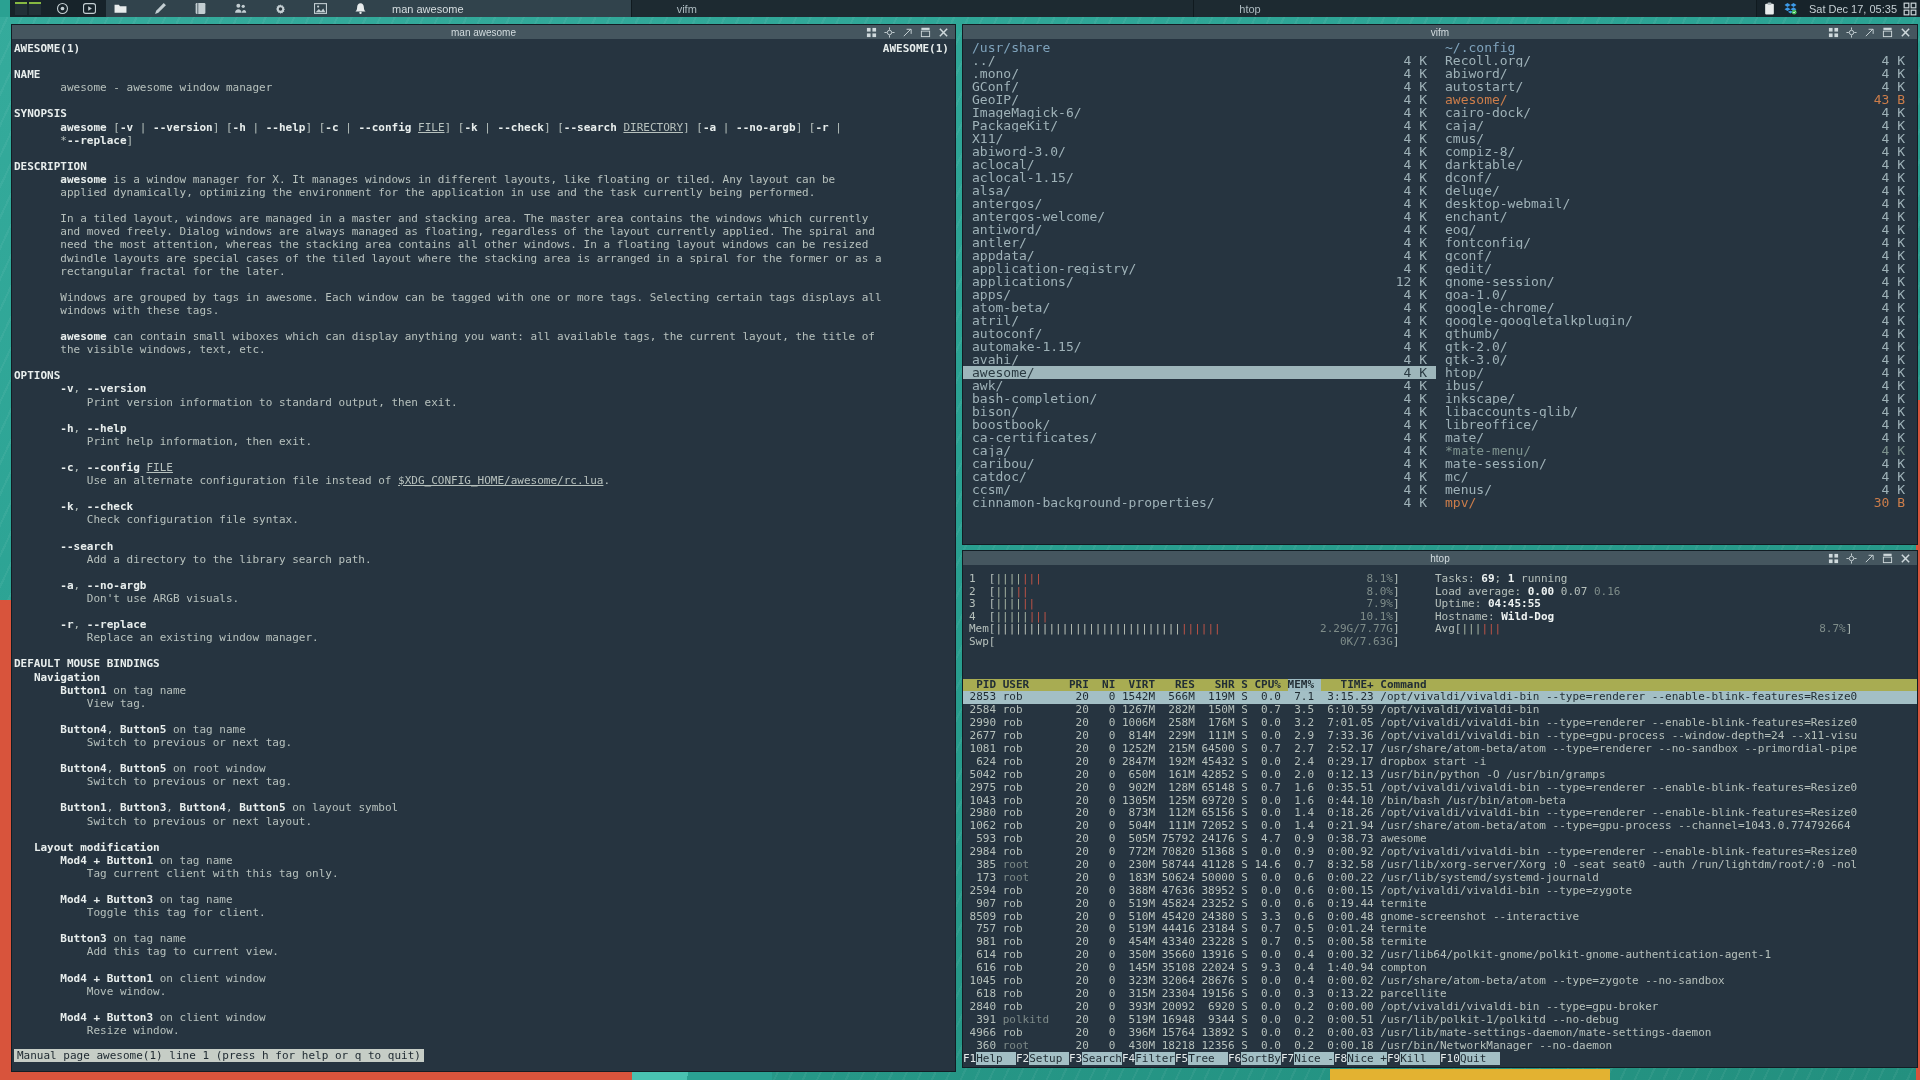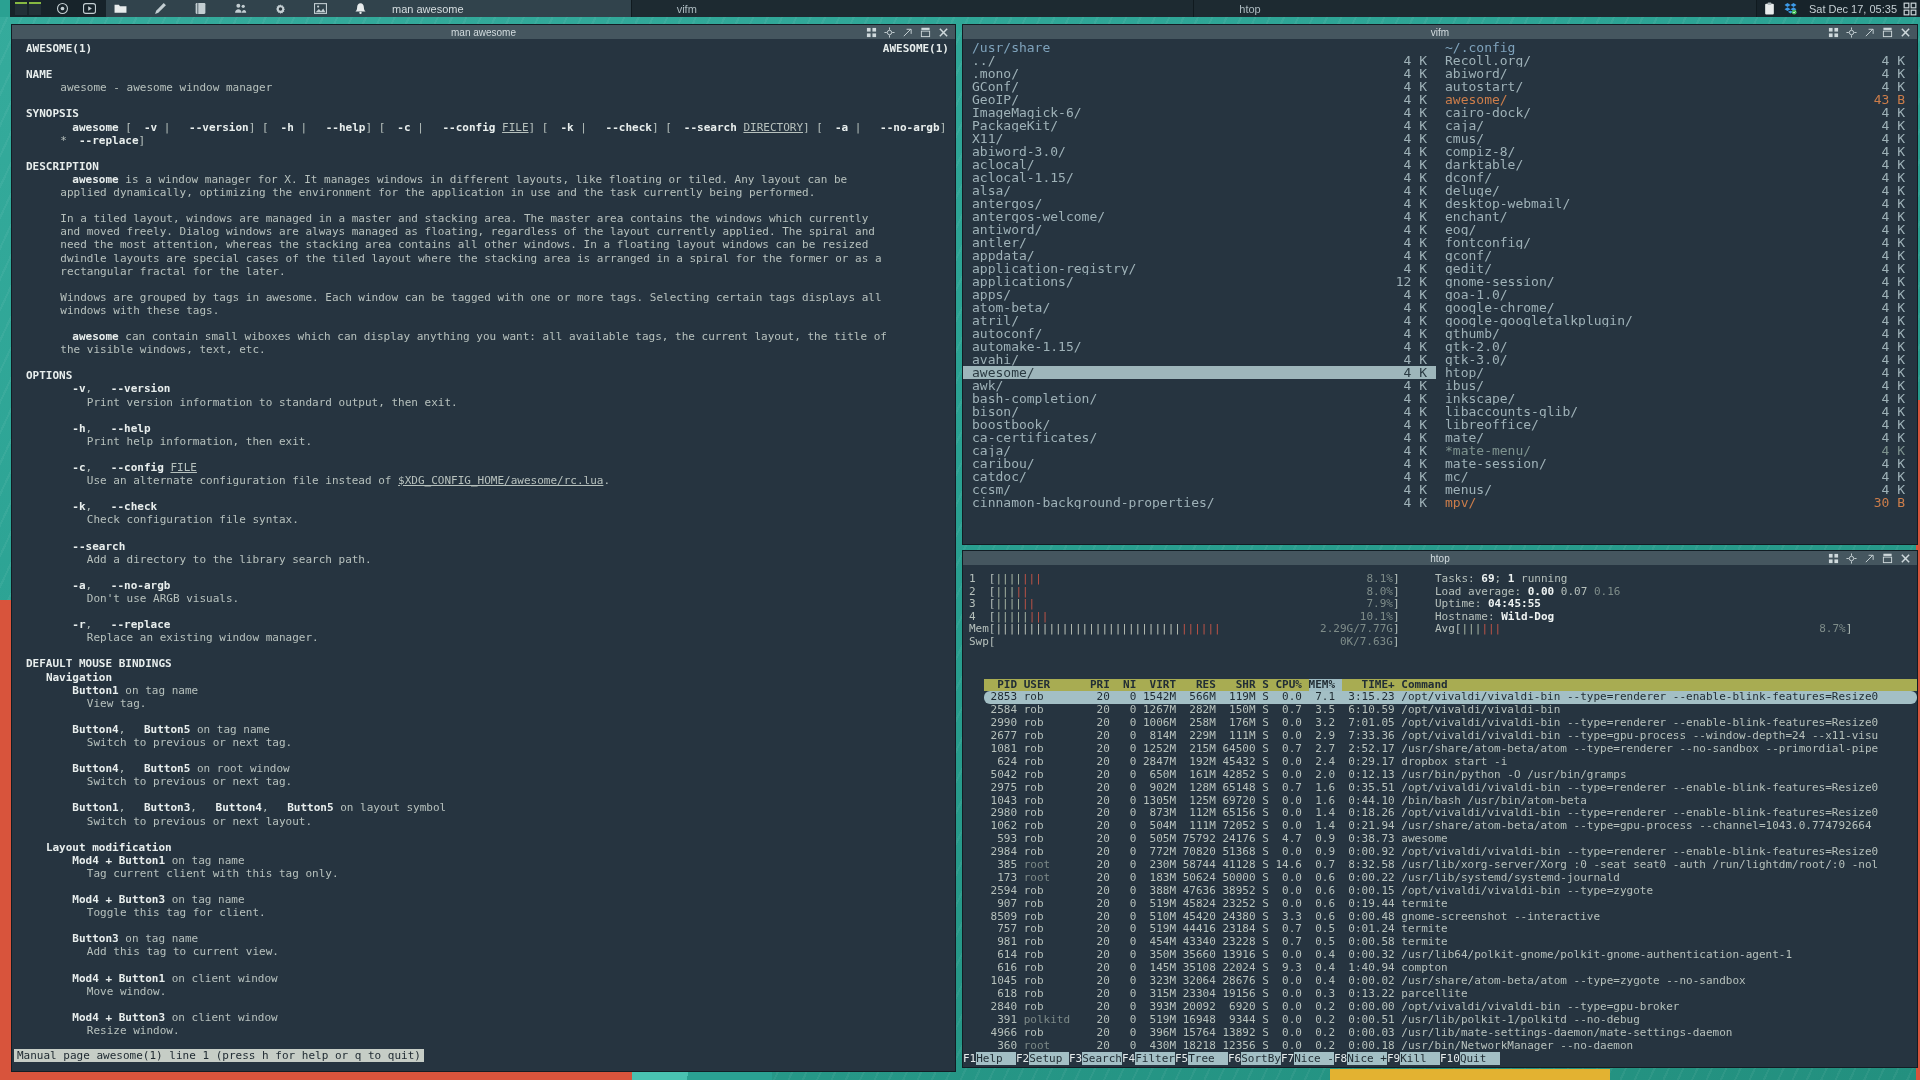--- a/index.html
+++ b/index.html
@@ -52,21 +52,21 @@
 
   #man-window  { left:11px;  top:24px;  width:945px; height:1048px; }
   #vifm-window { left:962px; top:24px;  width:956px; height:521px;  }
   #htop-window { left:962px; top:550px; width:956px; height:518px;  }
 
   
   .man-content { position:relative; height:1032px; overflow:hidden; padding:3px 6px 0 2px;
     font-size:11px; line-height:13.1px; color:#b7c1bd; }
   .man-header { display:flex; justify-content:space-between; white-space:pre; }
   .man-line { white-space:pre; height:13.1px; }
-  .man-content .b, .man-header { color:#e8eeed; font-weight:bold;margin-left:12px; }
+  .man-content .b, .man-header { color:#e8eeed; font-weight:bold; }
   .man-content .u { text-decoration:underline; }
   .man-status { position:absolute; left:2px; bottom:9px; background:#c6cdc6; color:#1d2830;
     padding:0 3px; font-size:11px; line-height:13px; white-space:pre; }
 
   
   .vifm-body { position:relative; height:549px; overflow:hidden; font-size:13px; line-height:13px;
     color:#9fb2b8; }
   .vpane { position:absolute; top:2px; bottom:26px; overflow:hidden; }
   .vpane.left  { left:0;    width:473px; }
   .vpane.right { left:473px; right:0; }
@@ -90,26 +90,26 @@
   .meter-line { white-space:pre; height:12.6px; }
   .meter-line .lab { color:#b6c0bb; }
   .meter-line .g { color:#a9b7a4; }
   .meter-line .r { color:#c05446; }
   .meter-line .mg { color:#bcc3b8; }
   .meter-line .val { color:#7e8c89; }
   .hinfo { position:absolute; left:472px; top:8px; line-height:12.6px; }
   .hinfo .iline { white-space:pre; height:12.6px; }
   .hinfo .b { color:#eef3f2; font-weight:bold; }
   .hinfo .d { color:#7e8c89; }
-  .ptable { margin-top:30px; line-height:12.9px;padding-left:21px; }
+  .ptable { margin-top:30px; line-height:12.9px; }
   .hrow { white-space:pre; height:12.9px; overflow:hidden; }
   .hrow span { white-space:pre; }
   .hrow.hhead { background:#a8ac52; color:#222e35; font-weight:bold; }
   .hrow.hhead .sorthead { background:#9fbcc3; }
-  .hrow.cur { background:#a3bfc5; color:#1f2b32;border-radius:6px; }
+  .hrow.cur { background:#a3bfc5; color:#1f2b32; }
   .hrow .udim { color:#7d8a88; }
   .fkeys { position:absolute; left:0; right:0; bottom:2px; height:13px; display:flex;
     font-size:11px; line-height:13px; }
   .fk { color:#e7ecec; white-space:pre; }
   .fl { background:#a3bfc5; color:#1f2b32; white-space:pre; }
 </style>
 </head>
 <body>
 
 <div class="wallpaper">

